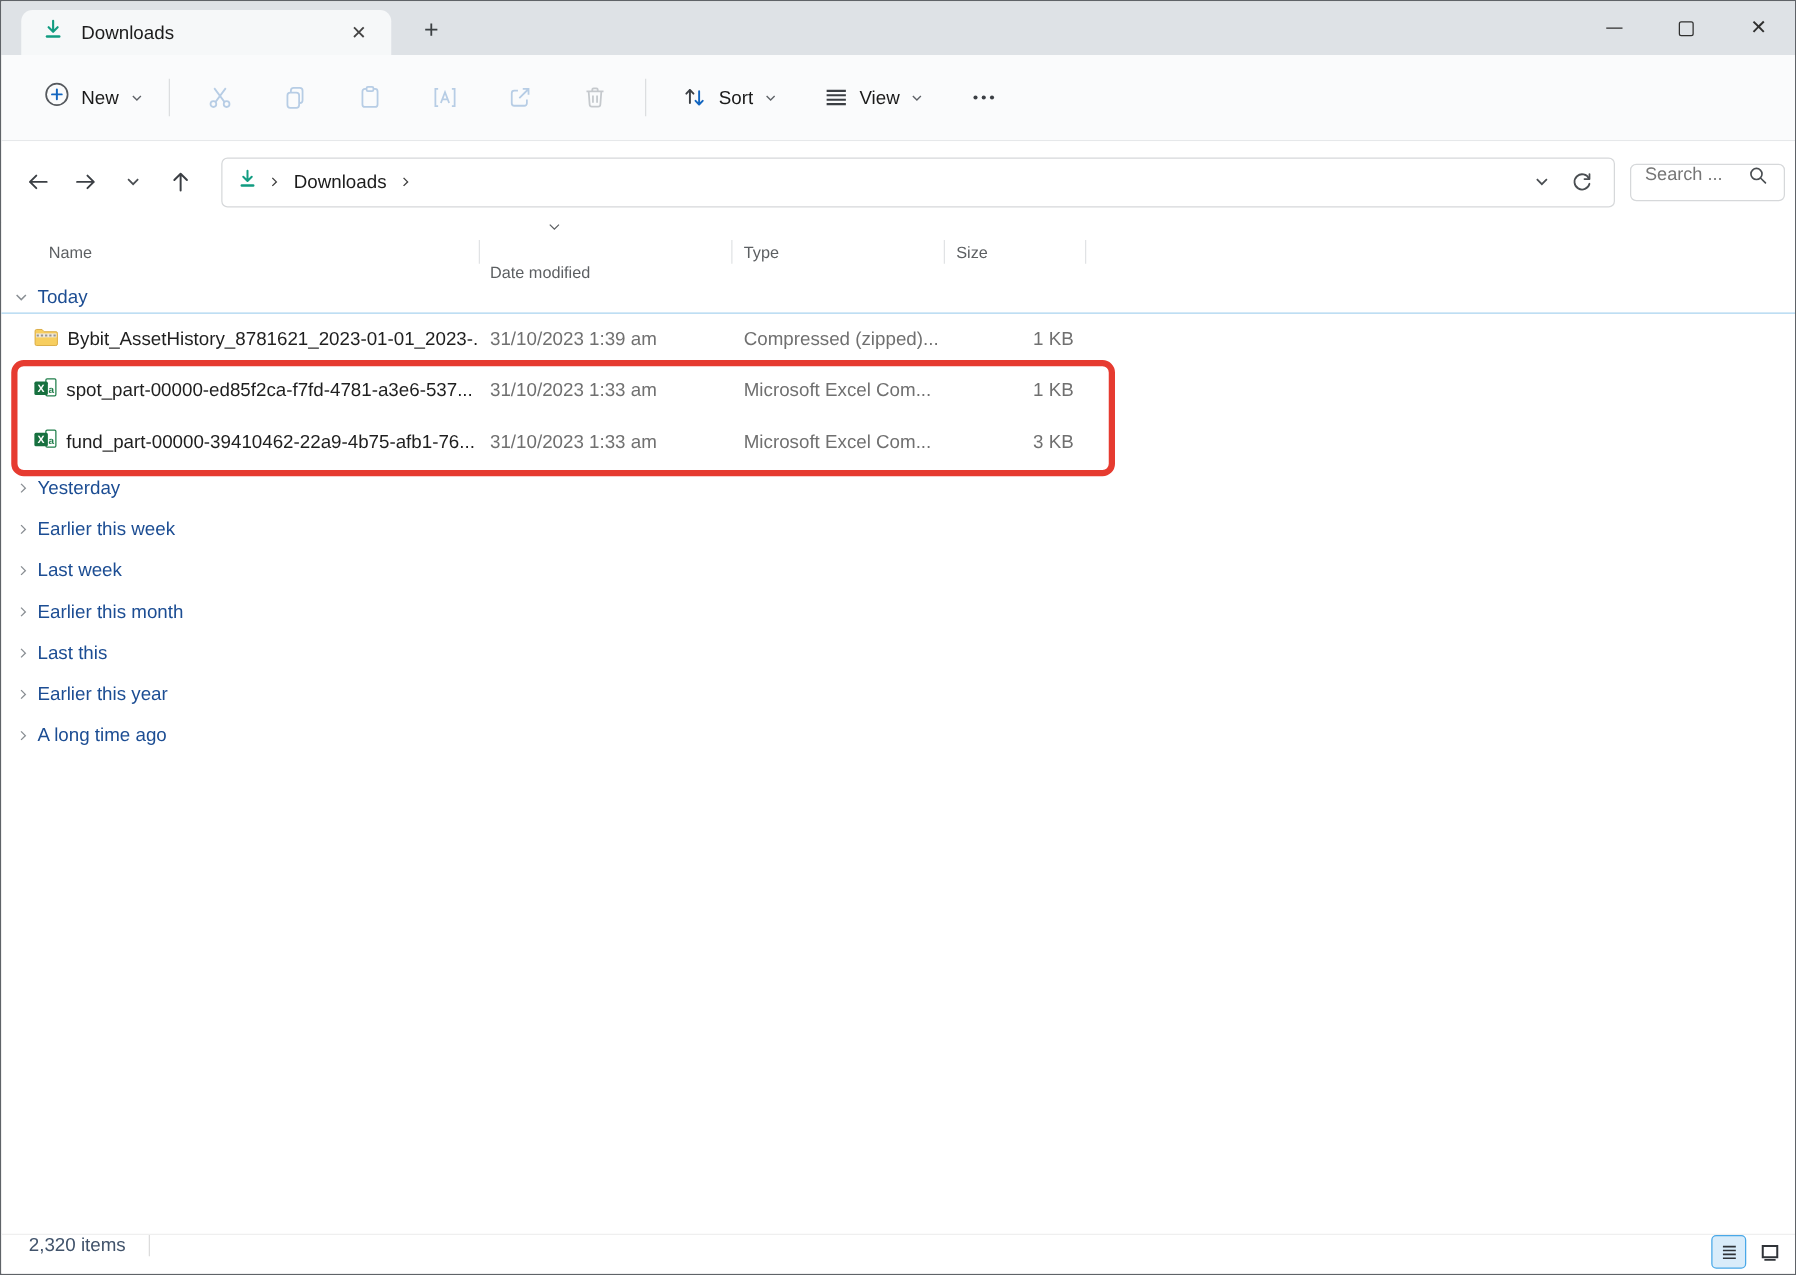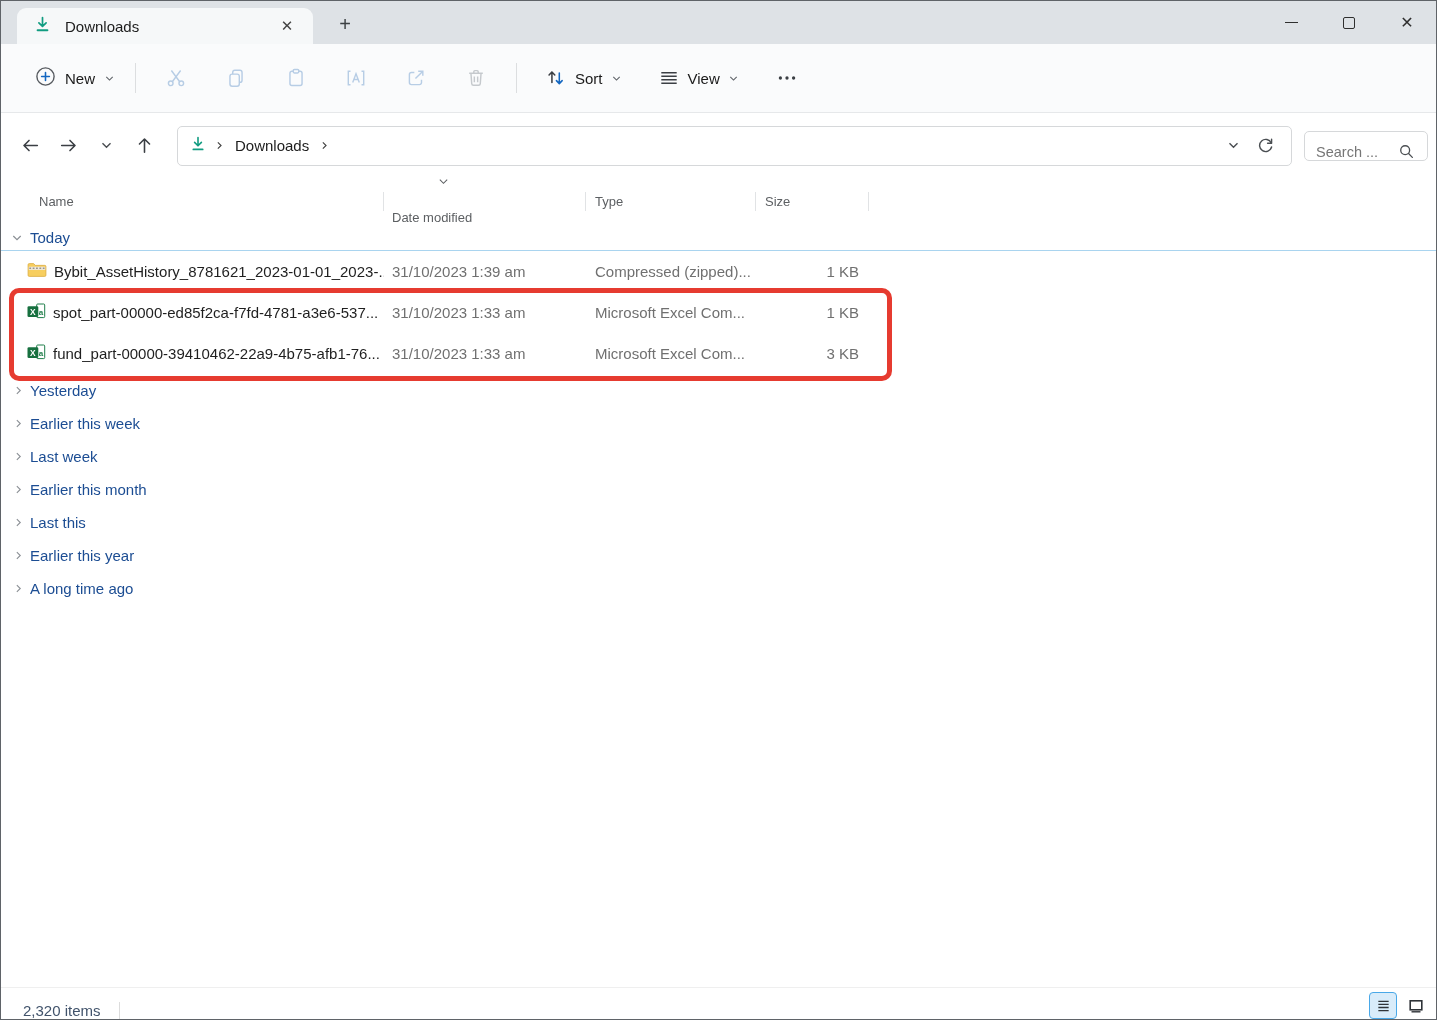--- a/index.html
+++ b/index.html
@@ -35,21 +35,21 @@
   
   .addressbar { position:absolute; top:112px; left:0; right:0; height:65px; background:#ffffff; display:flex; align-items:center; }
   .nav-btn { width:38px; height:36px; display:flex; align-items:center; justify-content:center; border-radius:5px; }
   .nav-group { display:flex; align-items:center; margin-left:10px; }
   .address-box { margin-left:14px; width:1115px; height:40px; border:1px solid #d6d8da; border-radius:5px; background:#fff;
                  display:flex; align-items:center; padding:0 10px 0 12px; }
   .crumb { font-size:15px; color:#1c1c1c; margin:0 4px; padding:3px 6px; border-radius:4px; }
   .address-spacer { flex:1; }
   .addr-btn { width:32px; height:30px; display:flex; align-items:center; justify-content:center; border-radius:4px; }
   .search-box { margin-left:12px; width:124px; height:30px; border:1px solid #d6d8da; border-radius:5px; background:#fff;
-                display:flex; align-items:flex-end; padding:0 8px 0 11px; }
+                display:flex; align-items:flex-start; padding:0 8px 0 11px; }
   .search-box input { border:none; outline:none; width:82px; font-size:14.5px; color:#333; font-family:inherit; background:transparent; }
   .search-box input::placeholder { color:#767676; }
 
   
   .content { position:absolute; top:177px; left:0; right:0; bottom:32px; background:#fff; }
   .col-grid { display:grid; grid-template-columns:367px 202px 170px 113px; padding-left:16px; }
   .colheaders { height:47px; align-items:center; }
   .col-cell { position:relative; height:100%; display:flex; align-items:center; font-size:13px; color:#5c5f62; }
   .col-cell::after { content:""; position:absolute; right:0; top:14px; height:19px; width:1px; background:#e1e3e5; }
   .col-name { padding-left:22px; }
@@ -67,21 +67,21 @@
   .cell-size { text-align:right; padding-right:10px; padding-left:0; }
   .collapsed-row { height:33px; display:flex; align-items:center; padding-left:12px; }
   .collapsed-row .glabel { font-size:15px; color:#1c4d93; margin-left:6px; }
 
   
   .annotation-rect { position:absolute; left:8px; top:287px; width:883px; height:93px; border:5px solid #e63b30; border-radius:10px;
                      pointer-events:none; z-index:6; }
 
   
   .statusbar { position:absolute; left:0; right:0; bottom:0; height:32px; background:#fff; border-top:1px solid #efefef;
-               display:flex; align-items:flex-end; padding:0 6px 0 22px; }
+               display:flex; align-items:flex-start; padding:0 6px 0 22px; }
   .status-text { font-size:15px; color:#41536b; }
   .status-sep { width:1px; height:17px; background:#dcdcdc; margin-left:18px; }
   .status-spacer { flex:1; }
   .view-toggle { width:28px; height:27px; display:flex; align-items:center; justify-content:center; border-radius:4px; margin-left:5px; }
   .view-toggle.active { background:#d9ecfa; border:1px solid #49a8e8; }
 </style>
 </head>
 <body>
 
 <div class="window">

